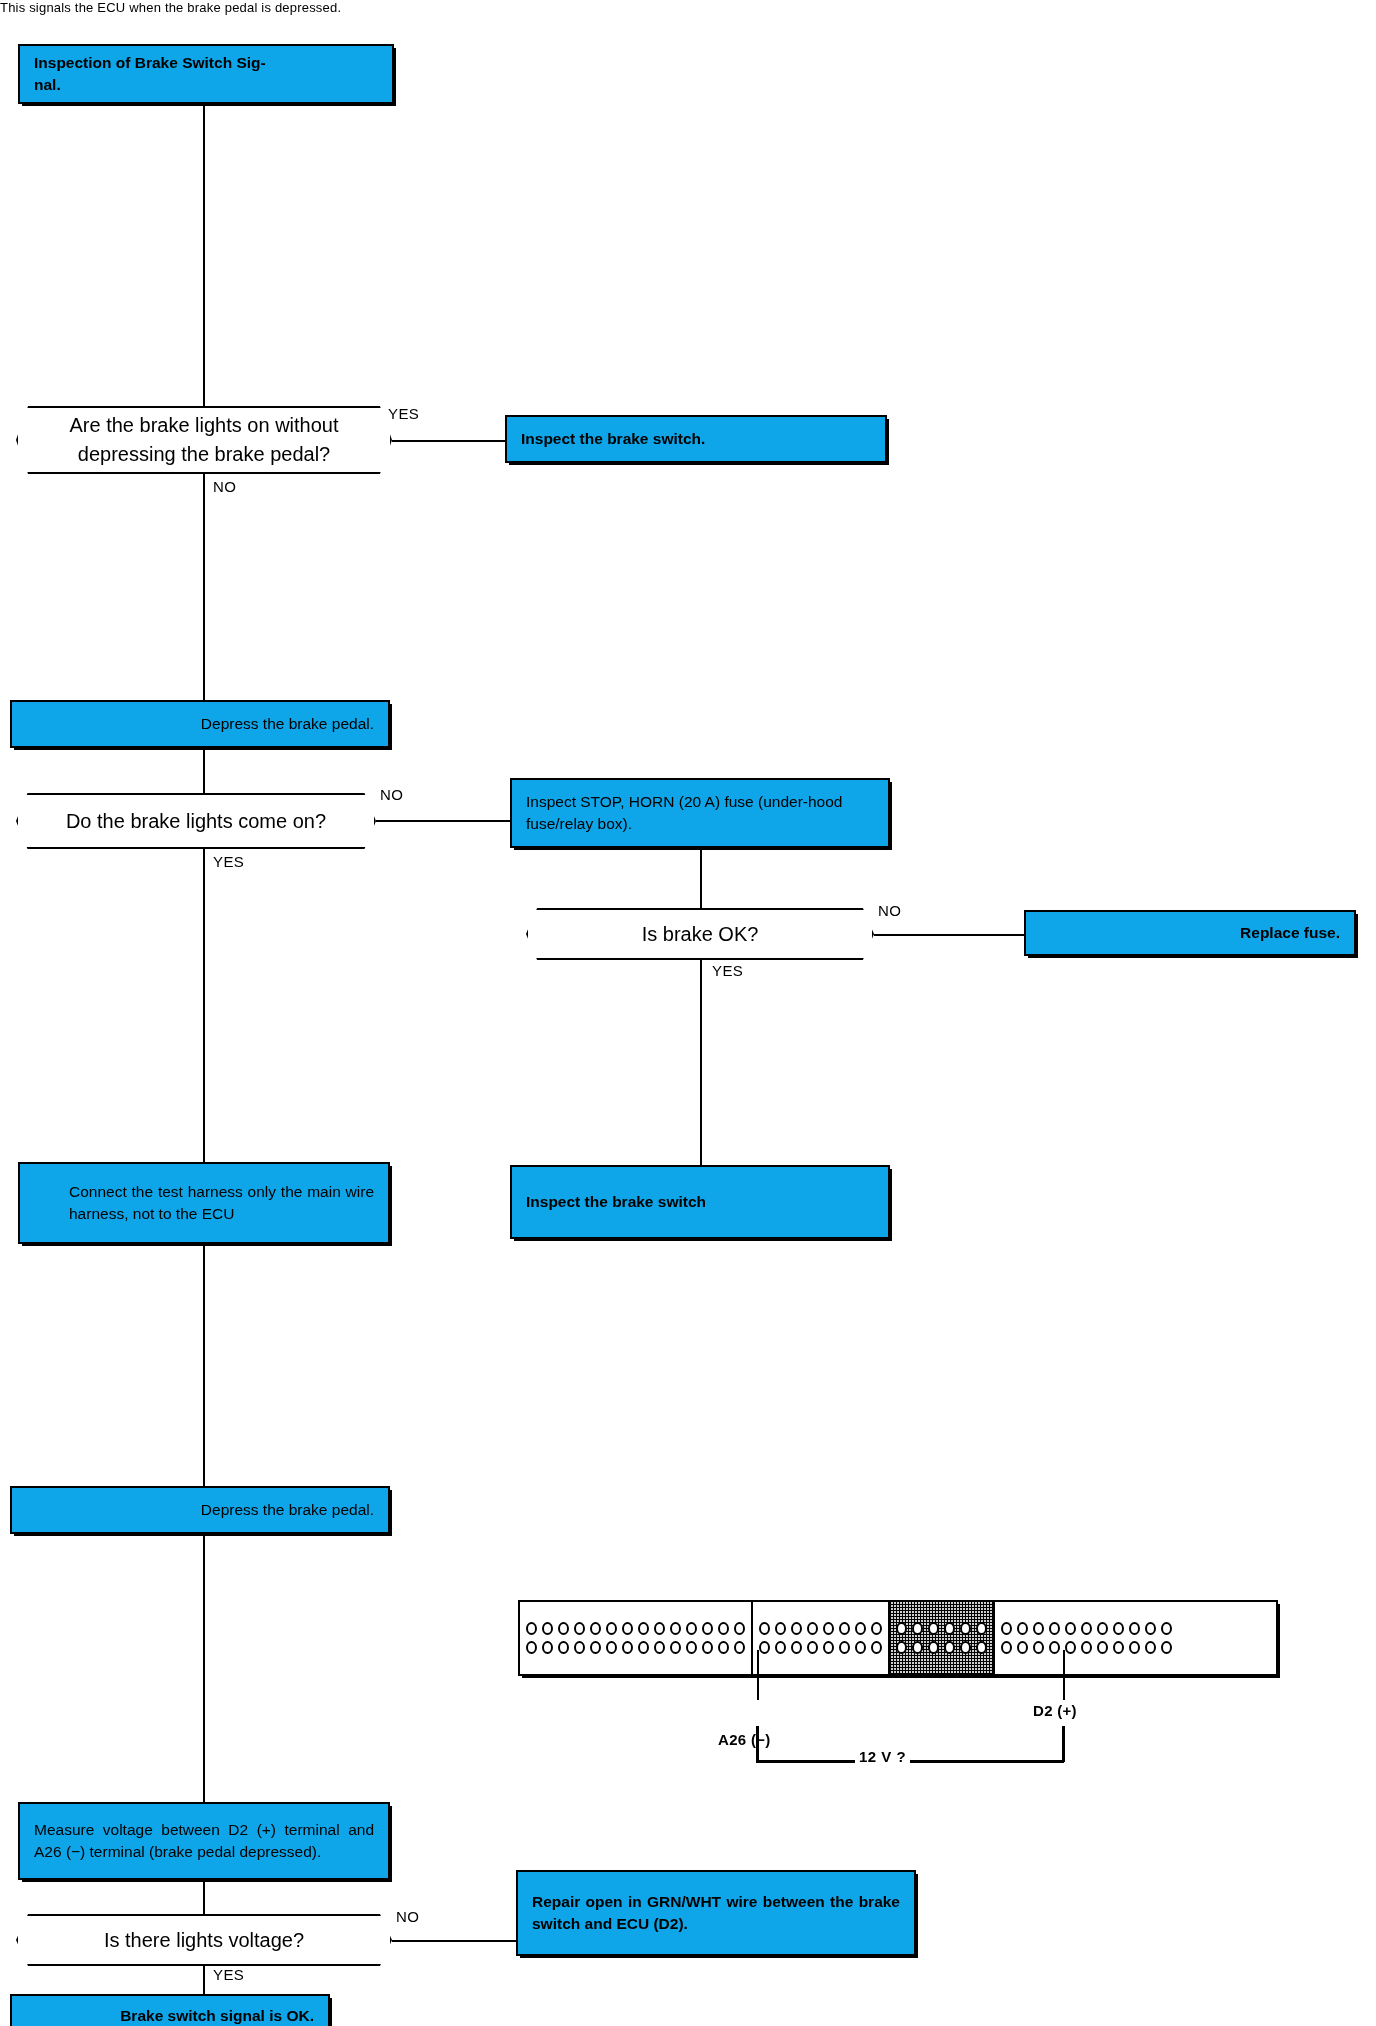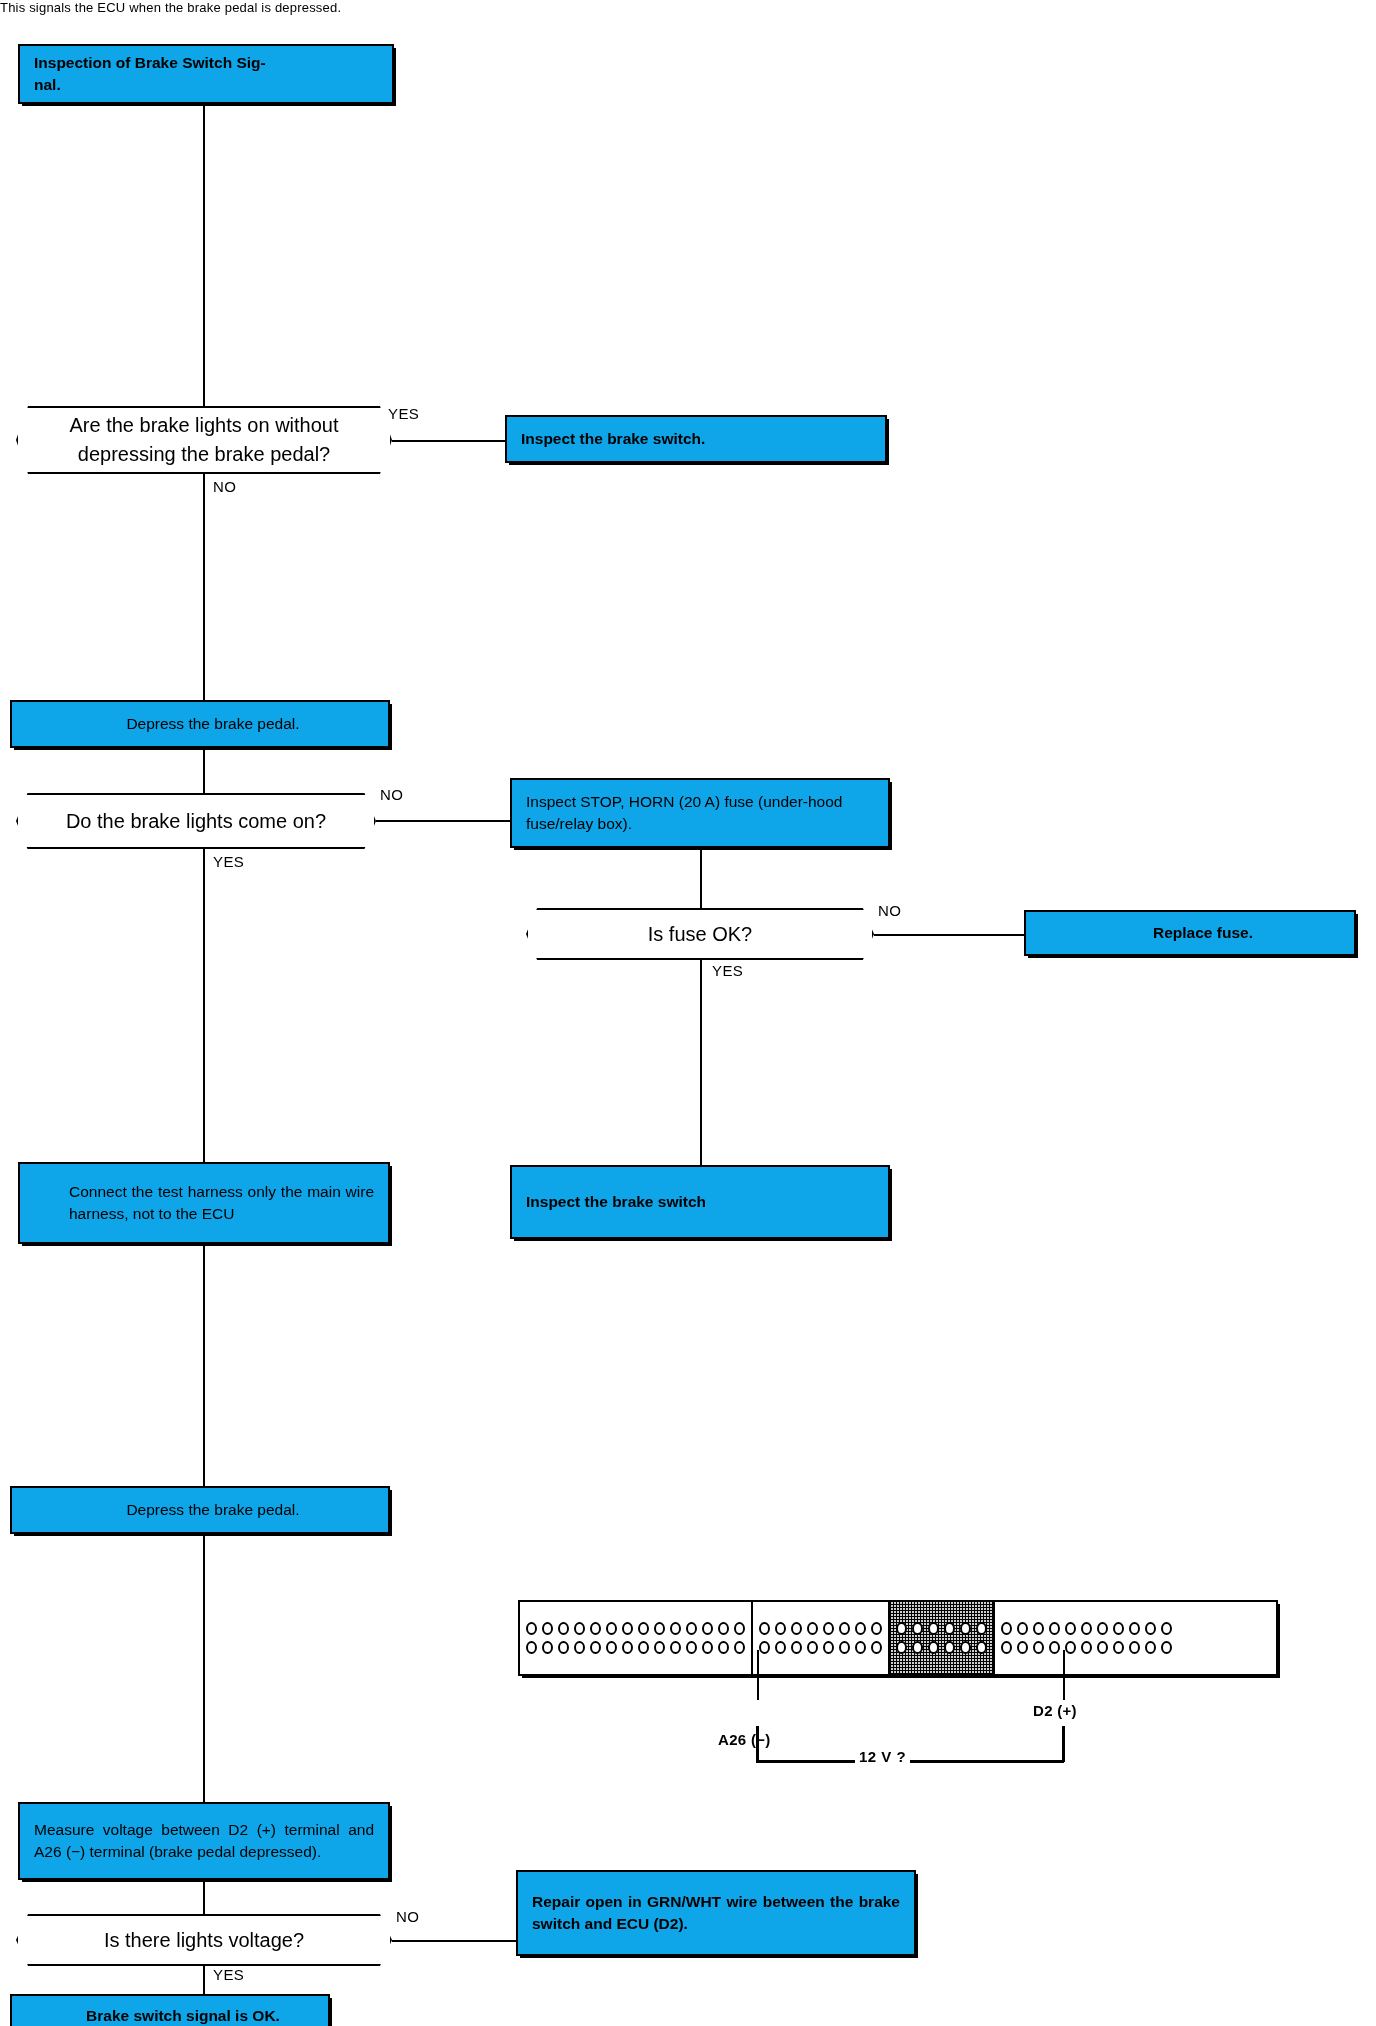--- a/index.html
+++ b/index.html
@@ -34,21 +34,21 @@
     align-items: center;
   }
   .pbox .txt {
     padding: 0 14px;
     font-size: 15.5px;
     line-height: 1.45;
     width: 100%;
   }
   .pbox.bold .txt { font-weight: bold; }
   .pbox.just .txt { text-align: justify; text-align-last: left; }
-  .pbox.center .txt { text-align: center; padding-left: 40px; }
+  .pbox.center .txt { text-align: right; padding-left: 40px; }
 
   
   .hex {
     position: absolute;
     background: #fff;
   }
   .hex .shape {
     position: absolute; inset: 0;
     border: 2px solid #000;
     background: #fff;
@@ -179,21 +179,21 @@
 
   <div class="pbox" id="box-a2" style="left:510px; top:778px; width:380px; height:70px;">
     <div class="txt">Inspect STOP, HORN (20 A) fuse (under-hood fuse/relay box).</div>
   </div>
 
   <div class="vline" style="left:700px; top:848px; height:62px;"></div>
 
   <div class="hex" id="hex-q3" style="left:526px; top:908px; width:348px; height:52px;">
     <div class="shape"></div>
     <div class="inner">
-      <div class="txt">Is fuse OK?</div>
+      <div class="txt">Is brake OK?</div>
     </div>
   </div>
   <div class="branch-label" style="left:878px; top:902px;">NO</div>
   <div class="branch-label" style="left:712px; top:962px;">YES</div>
 
   <div class="hline" style="left:874px; top:934px; width:152px;"></div>
 
   <div class="pbox bold center" id="box-a3" style="left:1024px; top:910px; width:332px; height:46px;">
     <div class="txt">Replace fuse.</div>
   </div>

